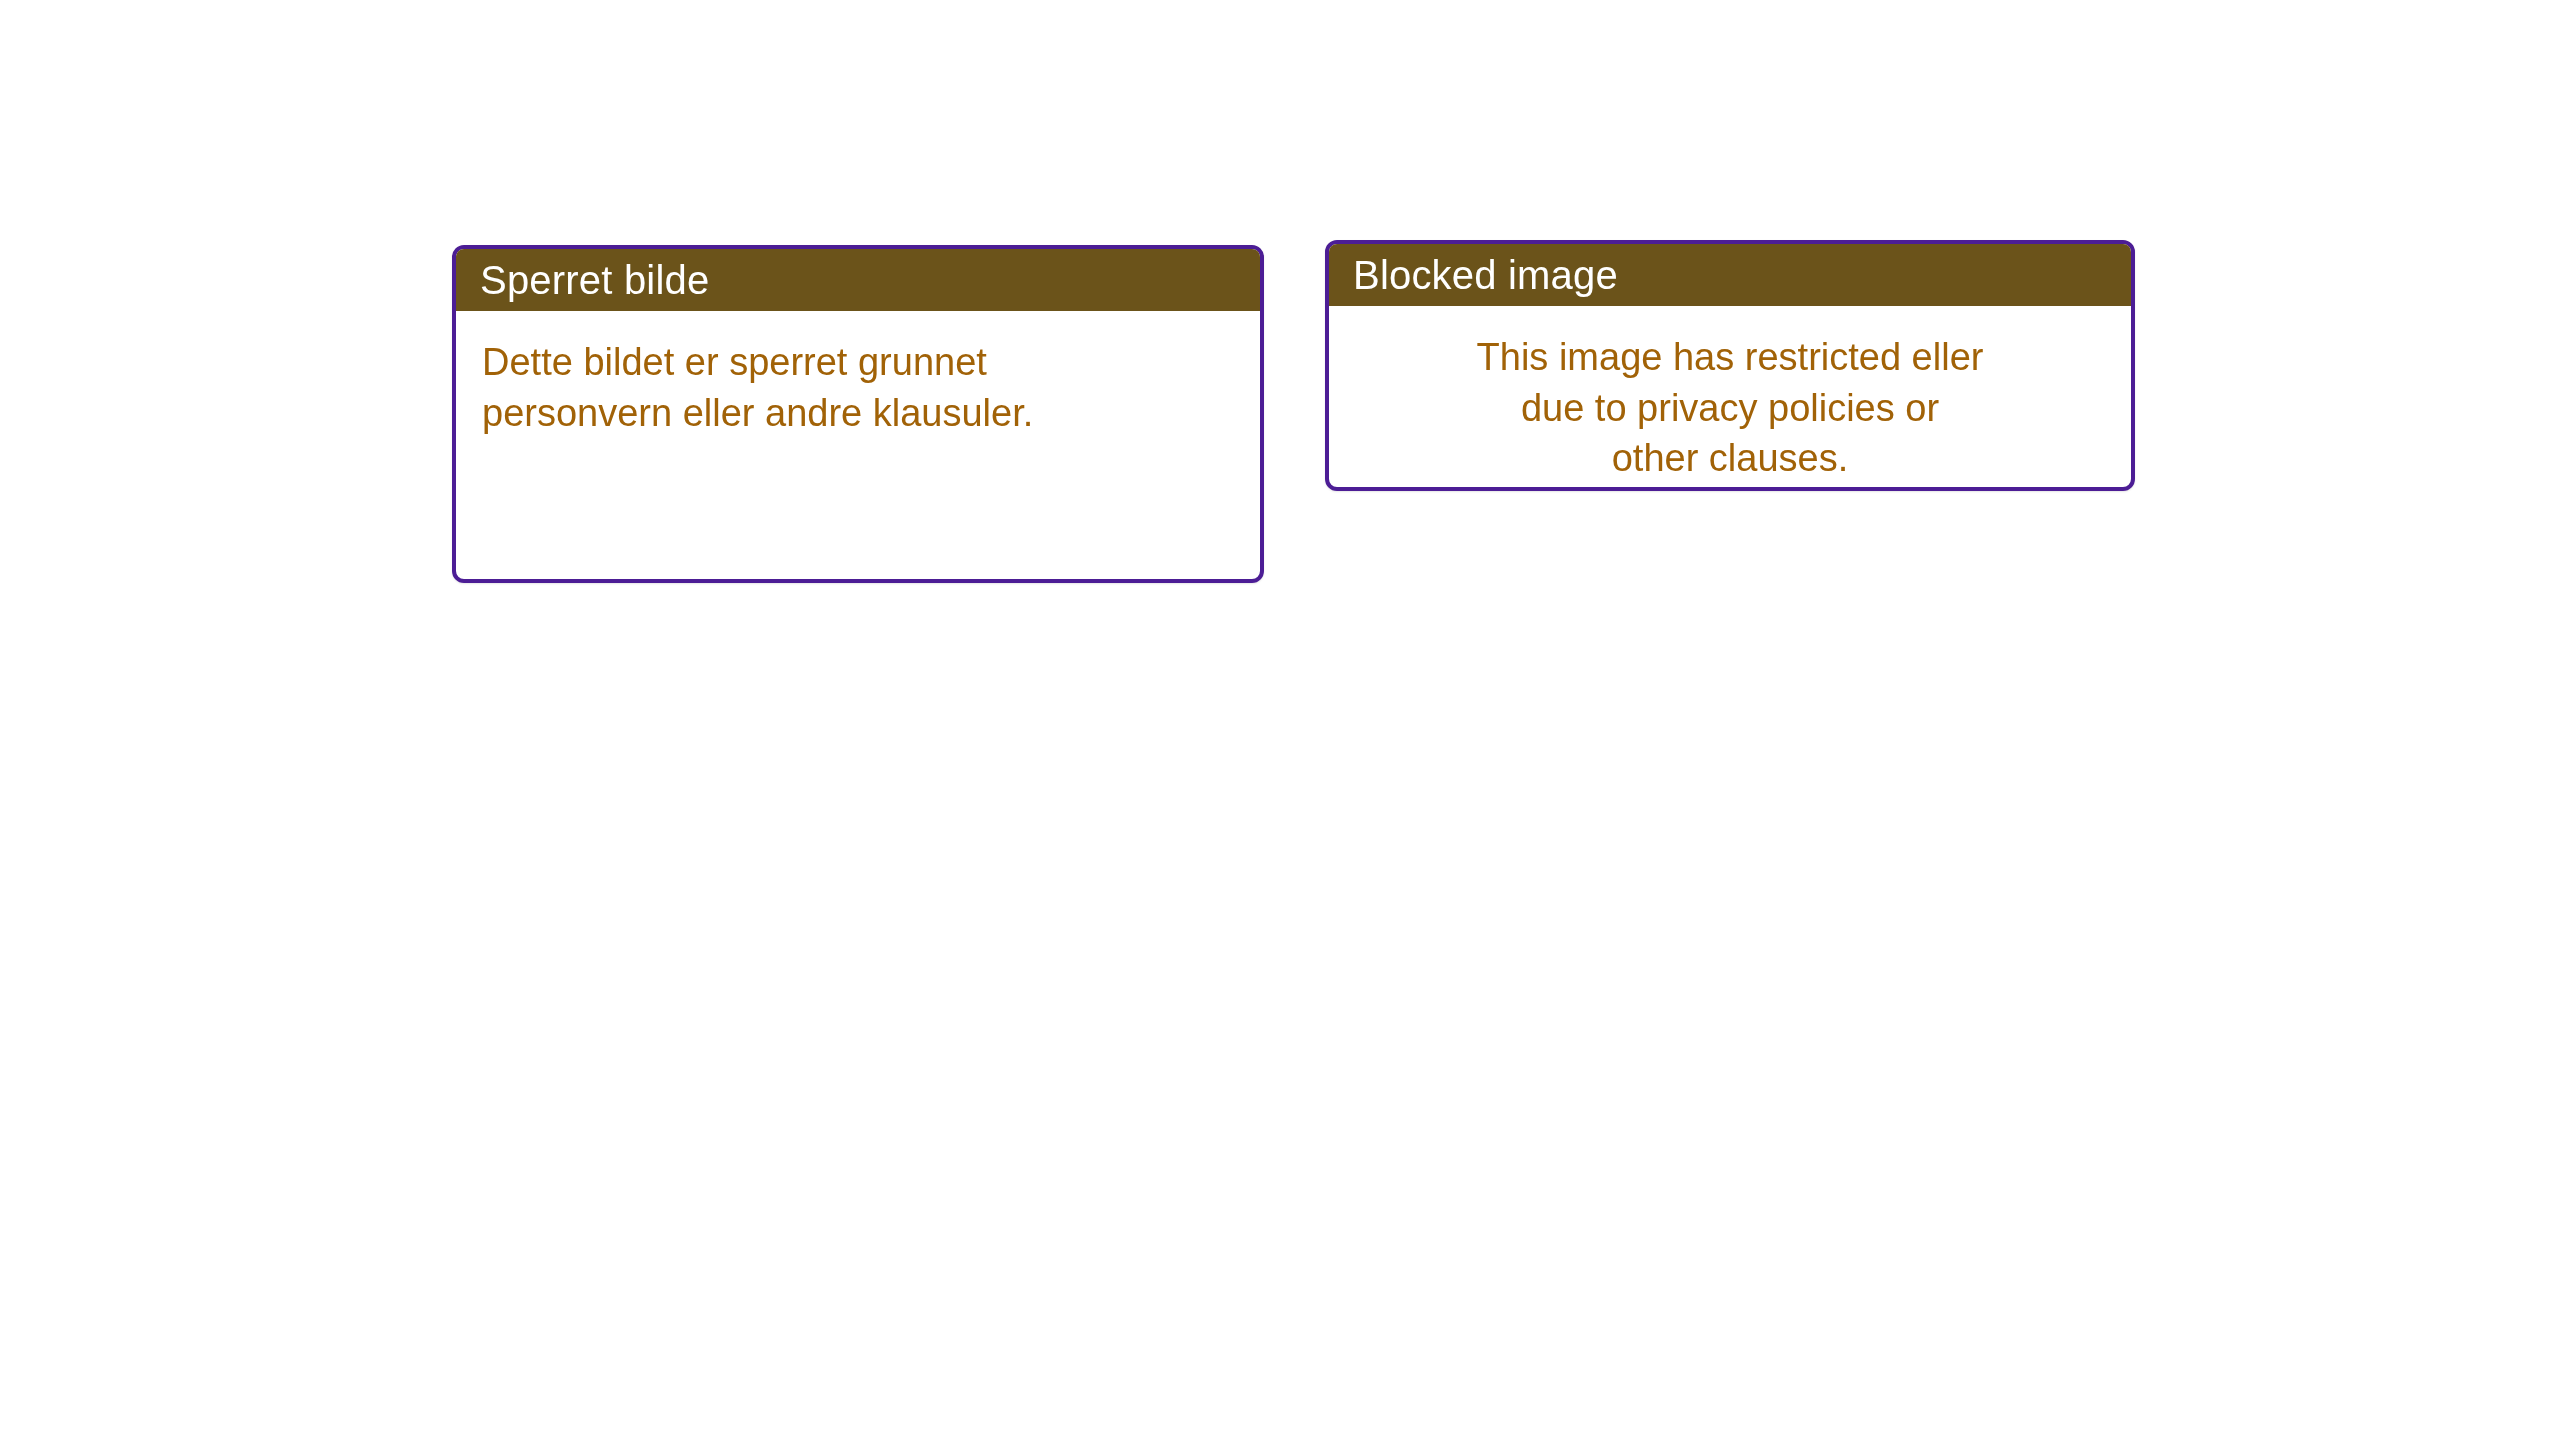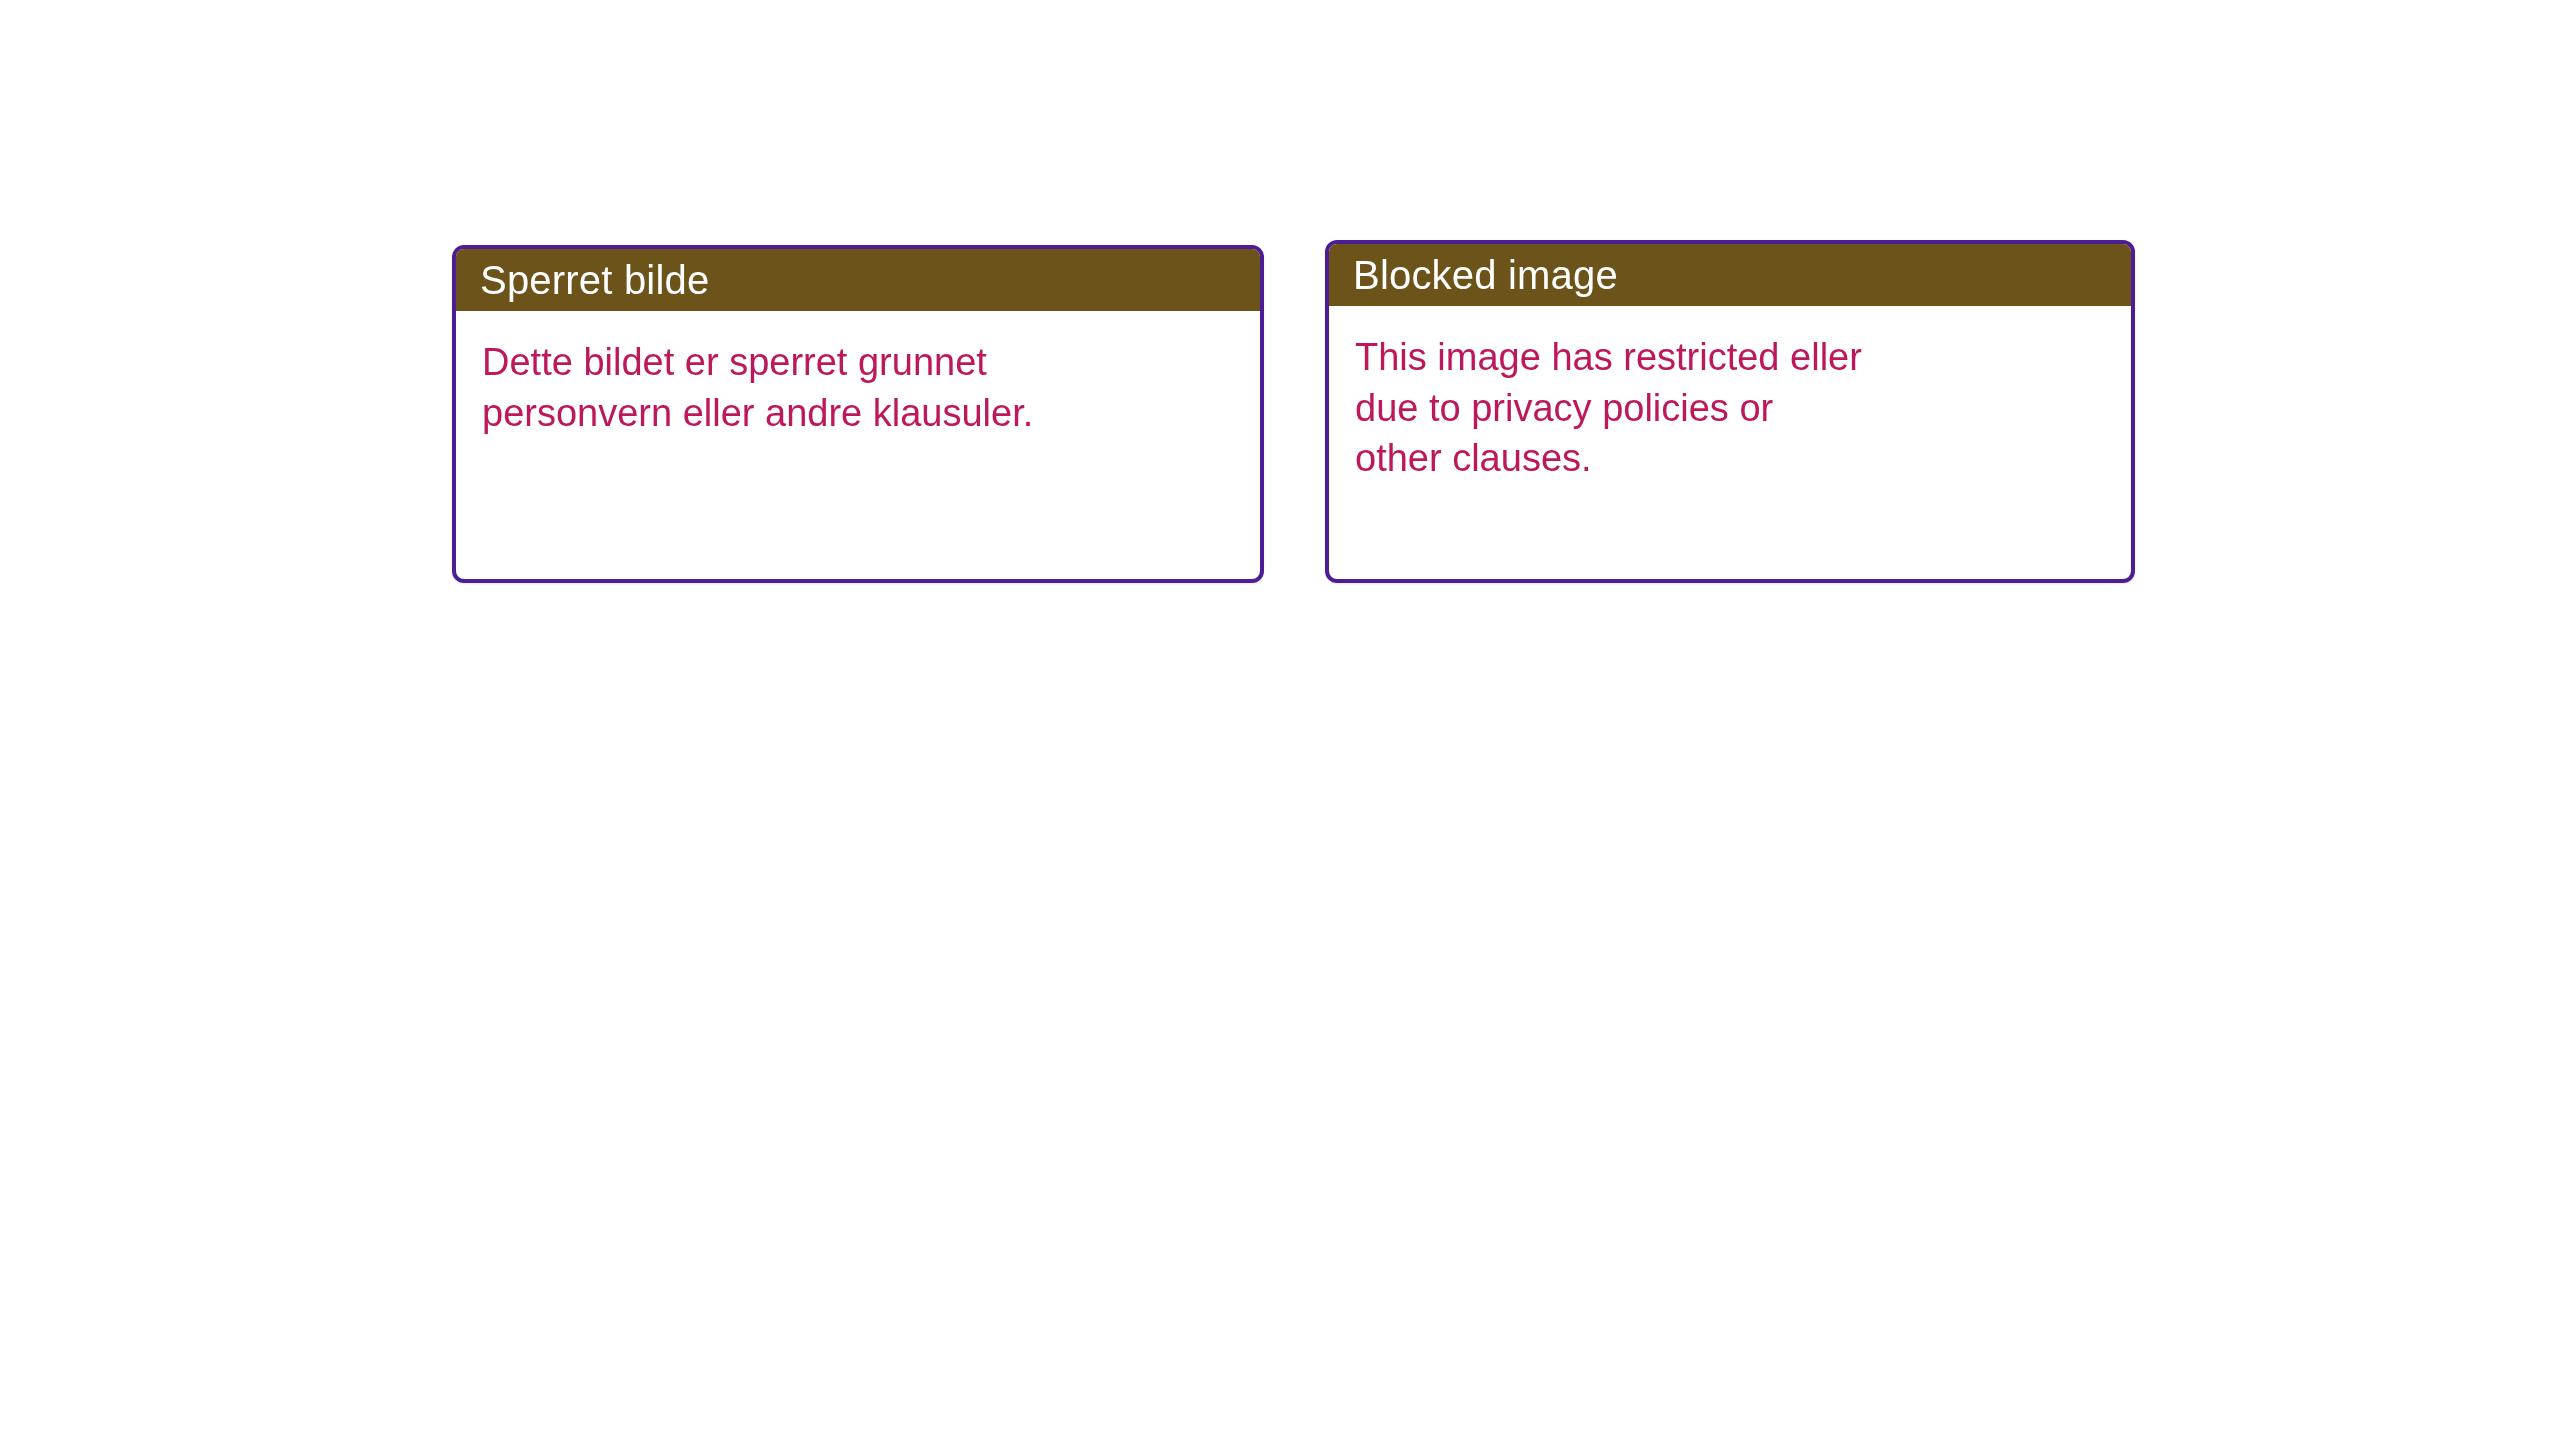--- a/index.html
+++ b/index.html
@@ -42,41 +42,42 @@
     padding: 0 24px;
     font-size: 40px;
     font-weight: 400;
     letter-spacing: 0.2px;
     line-height: 1;
   }
 
   .notice-body {
     box-sizing: border-box;
     padding: 26px 26px 30px 26px;
-    color: #be185d;
+    color: #a16207;
     font-size: 38px;
     line-height: 1.33;
     font-weight: 400;
     white-space: pre-line;
   }
 
   
   #card-blocked-no {
     left: 452px;
     top: 245px;
     width: 812px;
     height: 338px;
   }
 
   
   #card-blocked-en {
     left: 1325px;
     top: 240px;
     width: 810px;
-    height: 343px;
+    height: 251px;
+    text-align: center;
   }
 </style>
 </head>
 <body>
 
 <div id="stage">
 
   <div class="notice-card" id="card-blocked-no">
     <div class="notice-header">
       <span>Sperret bilde</span>

